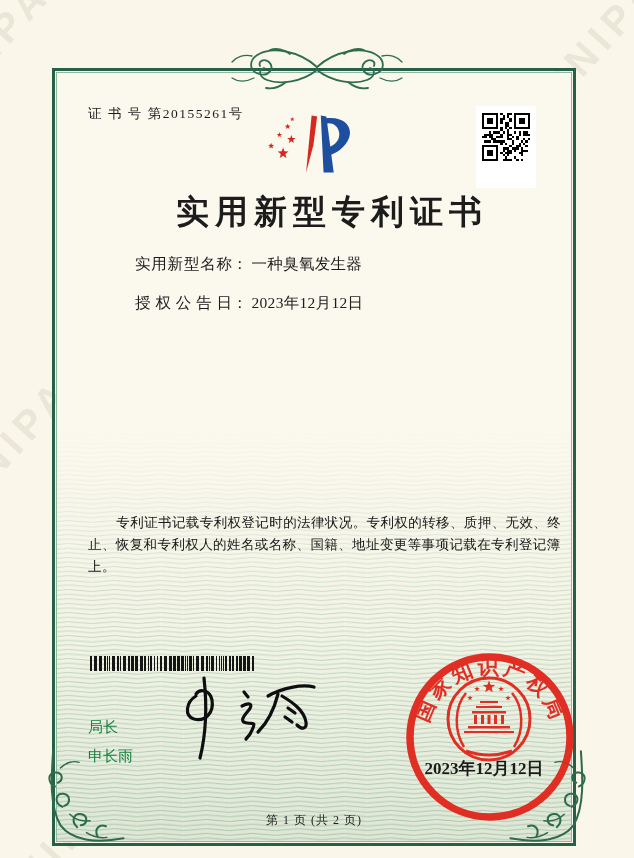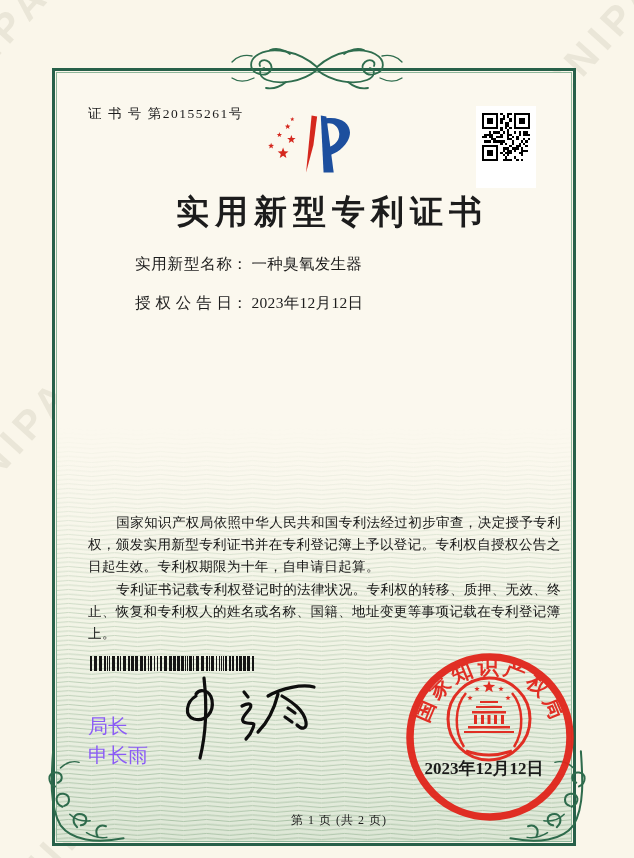--- a/index.html
+++ b/index.html
@@ -37,26 +37,26 @@
   .fcolon{display:inline-block;margin-right:4px;}
   .fvalue{letter-spacing:.3px;}
   .grow{display:flex;gap:15px;}
   .gcell1{width:229px;flex:none;white-space:nowrap;}
   .gcell2{white-space:nowrap;}
   .paras{position:absolute;left:88px;top:512px;width:474px;z-index:4;
          font-size:13.5px;line-height:22.2px;letter-spacing:.4px;color:#171717;}
   .paras p{margin:0;text-indent:2.1em;}
   .barcode{position:absolute;left:90px;top:656px;z-index:4;}
   .officer{position:absolute;left:88px;top:712px;z-index:4;
-           font-family:"Liberation Sans","DejaVu Sans",sans-serif;font-size:20px;
-           font-weight:500;line-height:29px;color:#8b5cf6;}
+           font-family:"Liberation Sans","DejaVu Sans",sans-serif;font-size:15px;
+           font-weight:500;line-height:29px;color:#15803d;}
   .sig{position:absolute;left:156px;top:662px;z-index:5;}
   .seal{position:absolute;left:404px;top:651px;z-index:6;opacity:.95;}
   .footer{position:absolute;left:52px;top:812px;width:524px;text-align:center;
-          font-size:12px;letter-spacing:1px;z-index:4;padding-left:25px;}
+          font-size:12px;letter-spacing:1px;z-index:4;}
 </style>
 </head>
 <body>
 
 <div class="page">
 
   <div class="wm" style="left:-10px;top:45px">CNIPA</div>
   <div class="wm" style="left:600px;top:38px">CNIPA</div>
   <div class="wm" style="left:218px;top:163px">CNIPA</div>
   <div class="wm" style="left:440px;top:312px">CNIPA</div>
@@ -355,21 +355,20 @@
       <span class="flabel">实用新型名称</span><span class="fcolon">：</span><span class="fvalue">一种臭氧发生器</span>
     </div>
     <div class="frow grow">
       <span class="gcell1">
         <span class="flabel">授权公告日</span><span class="fcolon">：</span><span class="fvalue">2023年12月12日</span>
       </span>
     </div>
   </div>
 
   <div class="paras">
-    <p>国家知识产权局依照中华人民共和国专利法经过初步审查，决定授予专利权，颁发实用新型专利证书并在专利登记簿上予以登记。专利权自授权公告之日起生效。专利权期限为十年，自申请日起算。</p>
     <p>专利证书记载专利权登记时的法律状况。专利权的转移、质押、无效、终止、恢复和专利权人的姓名或名称、国籍、地址变更等事项记载在专利登记簿上。</p>
   </div>
 
   <svg class="barcode" width="164" height="15" viewBox="0 0 164 15">
       <g id="bc-g">
         <rect x="0" y="0" width="2" height="15" fill="#151515"></rect>
         <rect x="4" y="0" width="3" height="15" fill="#151515"></rect>
         <rect x="9" y="0" width="3" height="15" fill="#151515"></rect>
         <rect x="14" y="0" width="2" height="15" fill="#151515"></rect>
         <rect x="17" y="0" width="1" height="15" fill="#151515"></rect>

